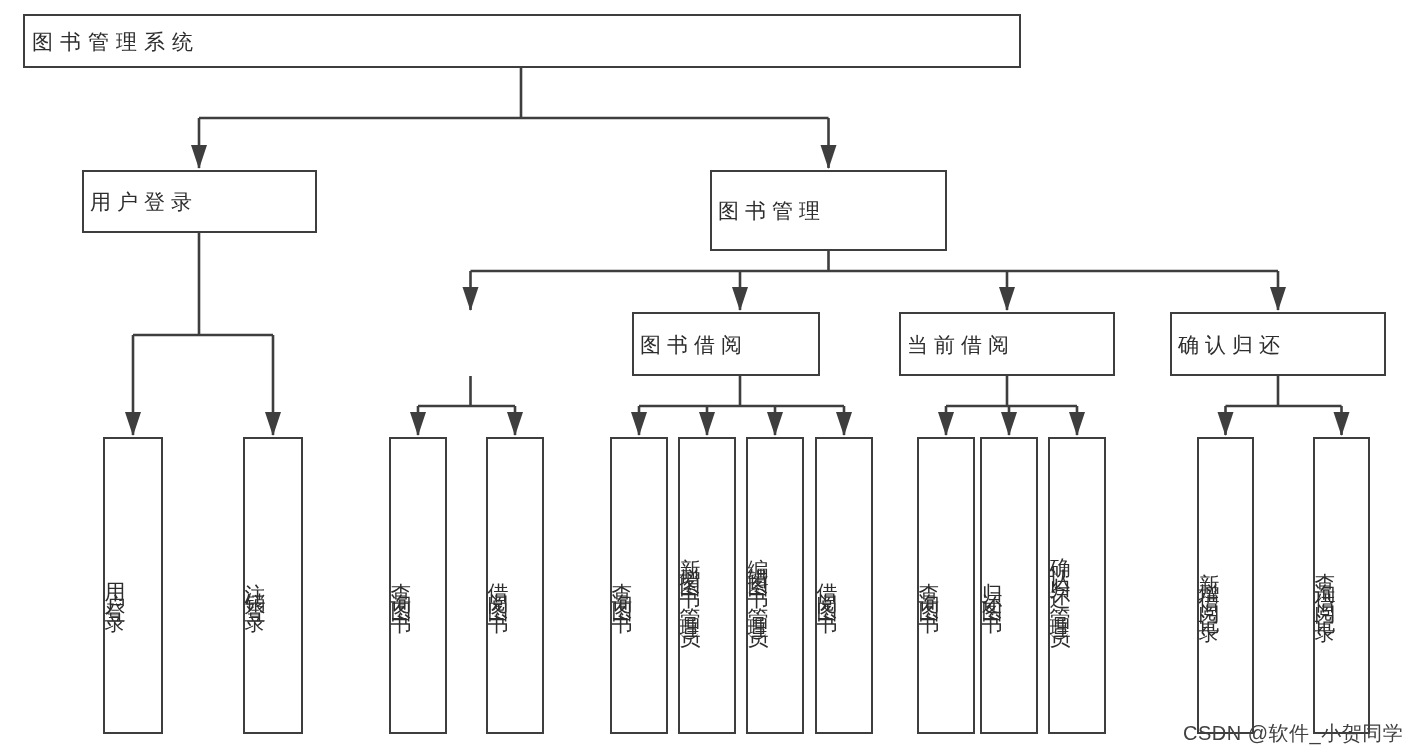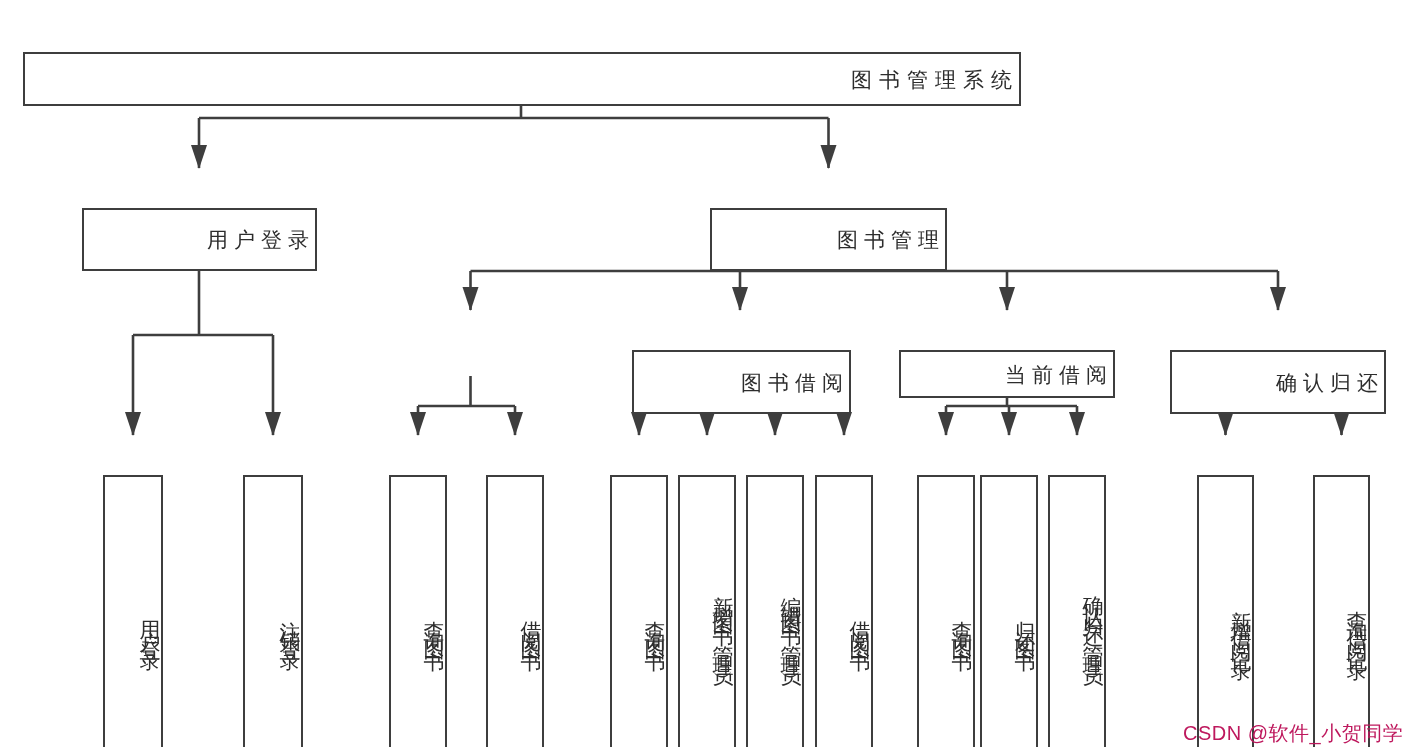--- a/index.html
+++ b/index.html
@@ -21,25 +21,24 @@
     width: 1405px;
     height: 747px;
   }
   .box {
     position: absolute;
     box-sizing: border-box;
     border: 2.8px solid #3e3e3e;
     background: #ffffff;
     display: flex;
     align-items: center;
-    justify-content: flex-end;
+    justify-content: flex-start;
     color: #2d2d2d;
     font-size: 21px;
     line-height: 1;
-    margin-top: 38px;
   }
   .hlabel {
     letter-spacing: 6px;
     text-indent: 6px;
     white-space: nowrap;
   }
   .root-title {
     letter-spacing: 7px;
     text-indent: 7px;
   }
@@ -49,21 +48,21 @@
     letter-spacing: 10px;
     font-size: 21px;
     line-height: 1;
     max-height: 285px;
   }
   .watermark {
     position: absolute;
     left: 1183px;
     top: 720px;
     font-size: 20px;
-    color: #be185d;
+    color: #404040;
     letter-spacing: 0.5px;
     white-space: nowrap;
     z-index: 10;
   }
 </style>
 </head>
 <body>
 
 <div class="canvas">
 
@@ -110,28 +109,28 @@
     </g>
   </svg>
 
   <div class="box" style="left:23px; top:14px; width:998px; height:54px;">
     <span class="hlabel root-title">图书管理系统</span>
   </div>
 
   <div class="box" style="left:82px; top:170px; width:235px; height:63px;">
     <span class="hlabel">用户登录</span>
   </div>
-  <div class="box" style="left:710px; top:170px; width:237px; height:63px;">
+  <div class="box" style="left:710px; top:170px; width:237px; height:81px;">
     <span class="hlabel">图书管理</span>
   </div>
 
-  <div class="box" style="left:632px; top:312px; width:219px; height:64px;">
+  <div class="box" style="left:632px; top:312px; width:188px; height:64px;">
     <span class="hlabel">图书借阅</span>
   </div>
-  <div class="box" style="left:899px; top:312px; width:216px; height:48px;">
+  <div class="box" style="left:899px; top:312px; width:216px; height:64px;">
     <span class="hlabel">当前借阅</span>
   </div>
   <div class="box" style="left:1170px; top:312px; width:216px; height:64px;">
     <span class="hlabel">确认归还</span>
   </div>
 
   <div class="box leaf" style="left:103px; top:437px; width:60px; height:297px;">
     <span class="vlabel">用户登录</span>
   </div>
   <div class="box leaf" style="left:243px; top:437px; width:60px; height:297px;">

